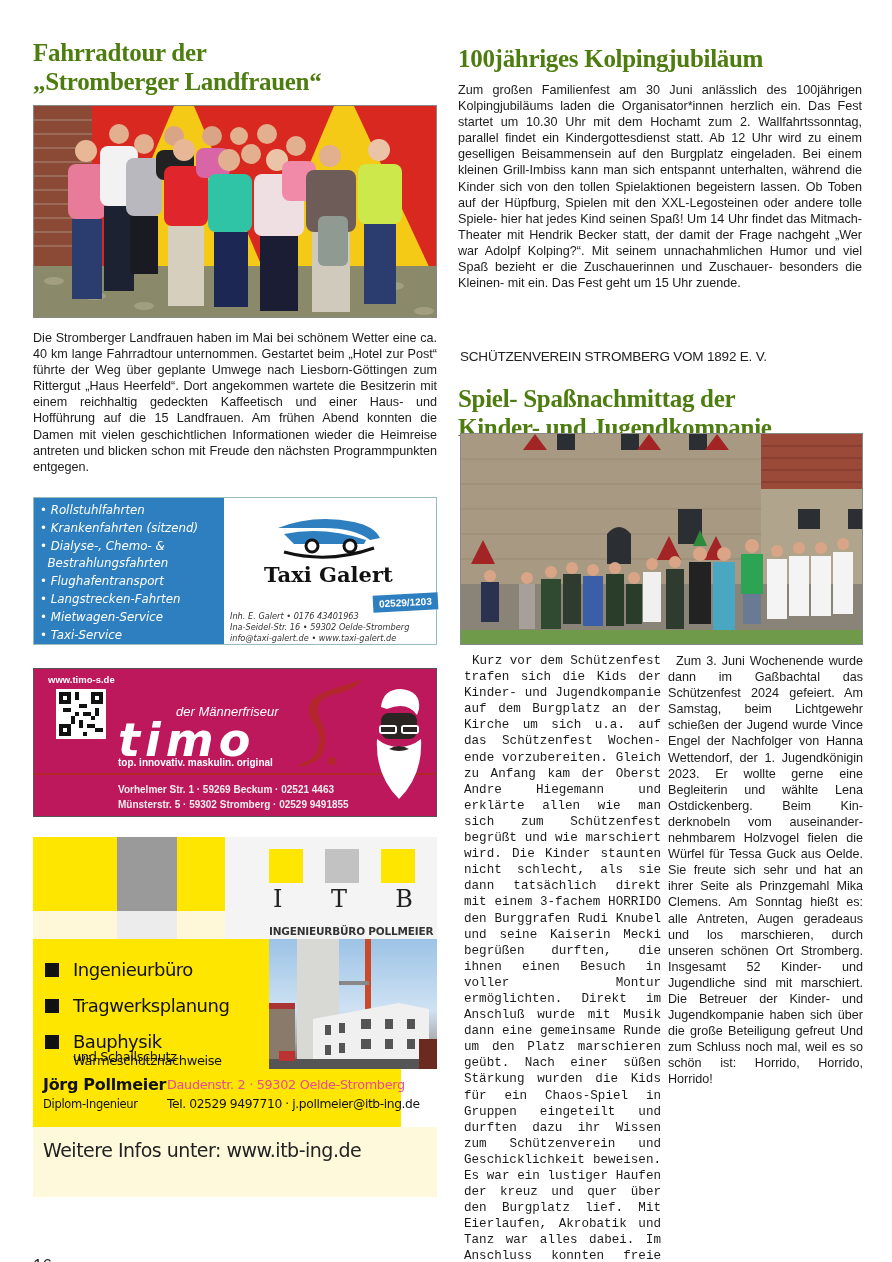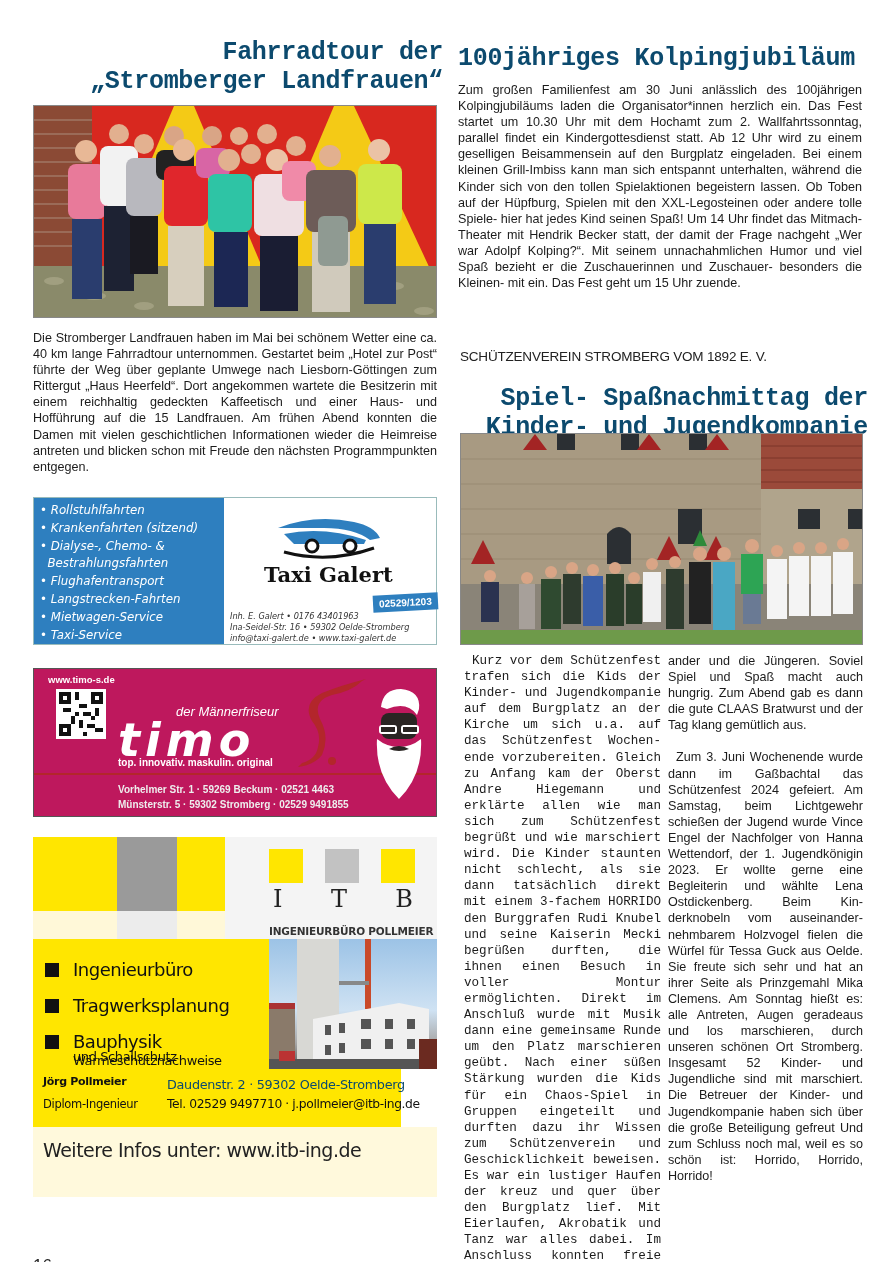--- a/index.html
+++ b/index.html
@@ -1,19 +1,19 @@
 <!DOCTYPE html>
 <html><head>
 <meta charset="utf-8">
 <style>
   * { box-sizing: border-box; margin: 0; padding: 0; }
   html, body { width: 892px; height: 1262px; background: #ffffff; overflow: hidden; }
   body { position: relative; font-family: "Liberation Sans", sans-serif; color: #1a1a1a; }
 
-  .headline { font-family: Liberation Mono, monospace; font-weight: bold; color: #0c4a6e; letter-spacing: -0.3px; text-align: right; }
+  .headline { font-family: Liberation Serif, serif; font-weight: bold; color: #4d7c0f; letter-spacing: -0.3px; }
   .body-text { font-family: "Liberation Sans", sans-serif; font-size: 12.6px; line-height: 16.1px; text-align: justify; hyphens: manual; color: #1b1b1b; }
 
   
   #h-left { position: absolute; left: 33px; top: 38px; width: 410px; font-size: 25px; line-height: 29px; }
   #photo-left { position: absolute; left: 33px; top: 105px; width: 404px; height: 213px; overflow: hidden; border: 1px solid #888; }
   #text-left { position: absolute; left: 33px; top: 330px; width: 404px; }
 
   
   #ad-taxi { position: absolute; left: 33px; top: 497px; width: 404px; height: 148px; border: 1px solid #9bb; display: flex; }
   #ad-taxi .list { width: 190px; background: #2e7fbf; color: #fff; padding: 4px 0 0 6px; font-family: "DejaVu Sans", sans-serif; font-size: 11.8px; line-height: 17.8px; font-style: italic; }
@@ -41,23 +41,23 @@
   #itb-top { position: absolute; left: 0; top: 0; width: 404px; height: 102px; background: #f4f4f4; }
   .blk { position: absolute; }
   #itb-mid { position: absolute; left: 0; top: 102px; width: 236px; height: 130px; background: #ffe600; }
   #itb-photo { position: absolute; left: 236px; top: 102px; width: 168px; height: 130px; background: linear-gradient(#9cc3e6, #cfe2f3 55%, #a8a8a8 80%, #555 100%); overflow: hidden; }
   #itb-contact { position: absolute; left: 0; top: 232px; width: 368px; height: 58px; background: #ffe600; }
   #itb-footer { position: absolute; left: 0; top: 290px; width: 404px; height: 86px; background: #fff9dc; }
   .itb-item { position: absolute; left: 12px; font-family: "DejaVu Sans", sans-serif; font-size: 18px; color: #111; display: flex; align-items: center; letter-spacing: -0.5px; }
   .itb-item .sq { width: 14px; height: 14px; background: #111; margin-right: 14px; display: inline-block; }
   #itb-letters { position: absolute; left: 240px; top: 48px; width: 140px; display: flex; justify-content: space-between; font-family: "DejaVu Serif", serif; font-size: 24px; color: #222; }
   #itb-subtitle { position: absolute; left: 236px; top: 88px; font-family: "DejaVu Sans", sans-serif; font-size: 10.5px; font-weight: bold; color: #333; letter-spacing: -0.2px; }
-  #itb-name { position: absolute; left: 10px; top: 238px; font-size: 11px; font-weight: bold; font-family: "DejaVu Sans", sans-serif; color: #111; letter-spacing: -0.3px; }
+  #itb-name { position: absolute; left: 10px; top: 238px; font-size: 16px; font-weight: bold; font-family: "DejaVu Sans", sans-serif; color: #111; letter-spacing: -0.3px; }
   #itb-title { position: absolute; left: 10px; top: 260px; font-size: 11.5px; font-family: "DejaVu Sans", sans-serif; color: #111; letter-spacing: -0.3px; }
-  #itb-addr { position: absolute; left: 134px; top: 240px; font-size: 12.8px; font-family: "DejaVu Sans", sans-serif; color: #0c4a6e; letter-spacing: -0.3px; }
+  #itb-addr { position: absolute; left: 134px; top: 240px; font-size: 12.8px; font-family: "DejaVu Sans", sans-serif; color: #ec4899; letter-spacing: -0.3px; }
   #itb-tel { position: absolute; left: 134px; top: 260px; font-size: 12.3px; font-family: "DejaVu Sans", sans-serif; color: #111; letter-spacing: -0.4px; }
   #itb-web { position: absolute; left: 10px; top: 302px; font-size: 19px; font-family: "DejaVu Sans", sans-serif; color: #222; letter-spacing: -0.5px; }
 
   #page-num { position: absolute; left: 33px; top: 1256px; font-size: 17px; color: #222; }
 
   
   #h-right { position: absolute; left: 458px; top: 44px; font-size: 25px; line-height: 30px; white-space: nowrap; }
   #text-right-top { position: absolute; left: 458px; top: 82px; width: 404px; }
   #kicker { position: absolute; left: 460px; top: 349px; font-size: 13.5px; color: #222; letter-spacing: -0.2px; }
   #h-right2 { position: absolute; left: 458px; top: 368px; width: 410px; font-size: 25px; line-height: 29px; margin-top: 16px; }
@@ -382,15 +382,14 @@
       <rect x="372" y="118" width="20" height="62" fill="#f4f4f4"></rect>
         <circle cx="382" cy="110" r="6" fill="#d9a586"></circle>
     </g>
   </svg>
 </div>
 
 <div id="col-a" class="body-text col-text">
   <p class="indent">Kurz vor dem Schützenfest tra­fen sich die Kids der Kinder- und Jugendkompanie auf dem Burg­platz an der Kirche um sich u.a. auf das Schützenfest Wochen­ende vorzubereiten. Gleich zu Anfang kam der Oberst Andre Hiegemann und erklärte allen wie man sich zum Schützenfest begrüßt und wie marschiert wird. Die Kinder staunten nicht schlecht, als sie dann tatsäch­lich direkt mit einem 3-fachem HORRIDO den Burggrafen Rudi Knubel und seine Kaiserin Mecki begrüßen durften, die ihnen einen Besuch in voller Montur ermöglichten. Direkt im An­schluß wurde mit Musik dann eine gemeinsame Runde um den Platz marschieren geübt. Nach einer süßen Stärkung wur­den die Kids für ein Chaos-Spiel in Gruppen eingeteilt und durf­ten dazu ihr Wissen zum Schüt­zenverein und Geschicklichkeit beweisen. Es war ein lustiger Haufen der kreuz und quer über den Burgplatz lief. Mit Eierlau­fen, Akrobatik und Tanz war alles dabei. Im Anschluss konnten freie Spielangebote genutzt wer­den und ein paar der Jugendli­chen schminkten sich unterein­</p>
 </div>
 <div id="col-b" class="body-text col-text">
-  <p>ander und die Jüngeren. Soviel Spiel und Spaß macht auch hungrig. Zum Abend gab es dann die gute CLAAS Bratwurst und der Tag klang gemütlich aus.</p>
   <p class="indent">Zum 3. Juni Wochenende wurde dann im Gaßbachtal das Schützenfest 2024 gefeiert. Am Samstag, beim Lichtgewehr schießen der Jugend wurde Vince Engel der Nachfolger von Hanna Wettendorf, der 1. Ju­gendkönigin 2023. Er wollte gerne eine Begleiterin und wählte Lena Ostdickenberg. Beim Kin­derknobeln vom auseinander­nehmbarem Holzvogel fielen die Würfel für Tessa Guck aus Oelde. Sie freute sich sehr und hat an ihrer Seite als Prinzge­mahl Mika Clemens. Am Sonn­tag hießt es: alle Antreten, Augen geradeaus und los mar­schieren, durch unseren schö­nen Ort Stromberg. Insgesamt 52 Kinder- und Jugendliche sind mit marschiert. Die Betreuer der Kinder- und Jugendkompanie haben sich über die große Betei­ligung gefreut Und zum Schluss noch mal, weil es so schön ist: Horrido, Horrido, Horrido!</p>
 </div>
 
 </body></html>

